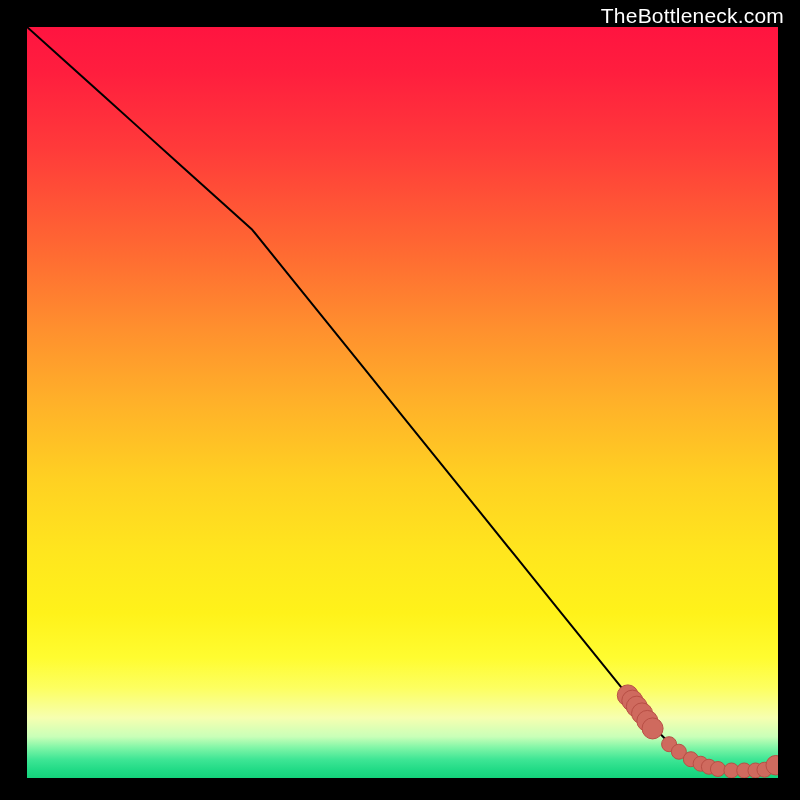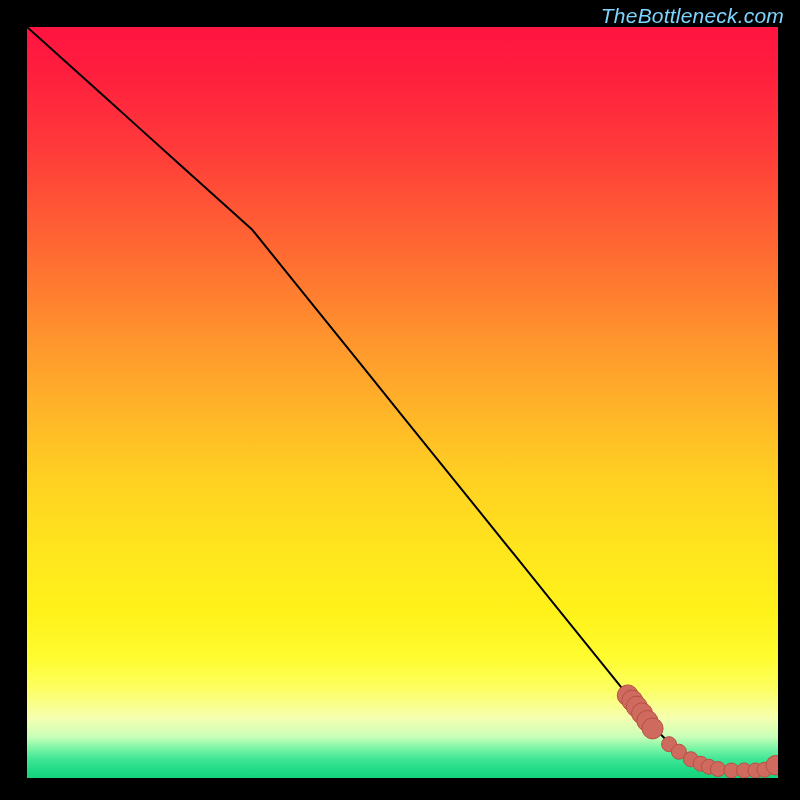--- a/index.html
+++ b/index.html
@@ -50,24 +50,23 @@
   .svg-layer {
     position: absolute;
     inset: 0;
   }
   .watermark {
     position: absolute;
     top: 4px;
     right: 16px;
     font-family: Arial, Helvetica, sans-serif;
     font-size: 21px;
-    color: #7dd3fc;
+    color: #ffffff;
     font-weight: 400;
     letter-spacing: 0.2px;
-    font-style: italic;
   }
 </style>
 </head>
 <body>
 
 <div class="stage">
   <div class="plot">
     <div class="grad"></div>
     <svg class="svg-layer" viewBox="0 0 751 751" preserveAspectRatio="none">
       <path id="curve-path" fill="none" stroke="#000000" stroke-width="2" stroke-linejoin="round" stroke-linecap="round" d="M0.00 0.00 L37.55 33.80 L75.10 67.59 L112.65 101.38 L150.20 135.18 L187.75 168.98 L225.30 202.77 L262.85 249.33 L300.40 295.89 L337.95 342.46 L375.50 389.02 L413.05 435.58 L450.60 482.14 L488.15 528.70 L525.70 575.27 L563.25 621.83 L600.80 668.39 L615.82 687.16 L630.84 704.44 L645.86 719.46 L660.88 729.97 L675.90 737.48 L690.92 741.99 L705.94 743.49 L720.96 743.49 L735.98 743.49 L743.49 741.99 L751.00 738.23"></path>

